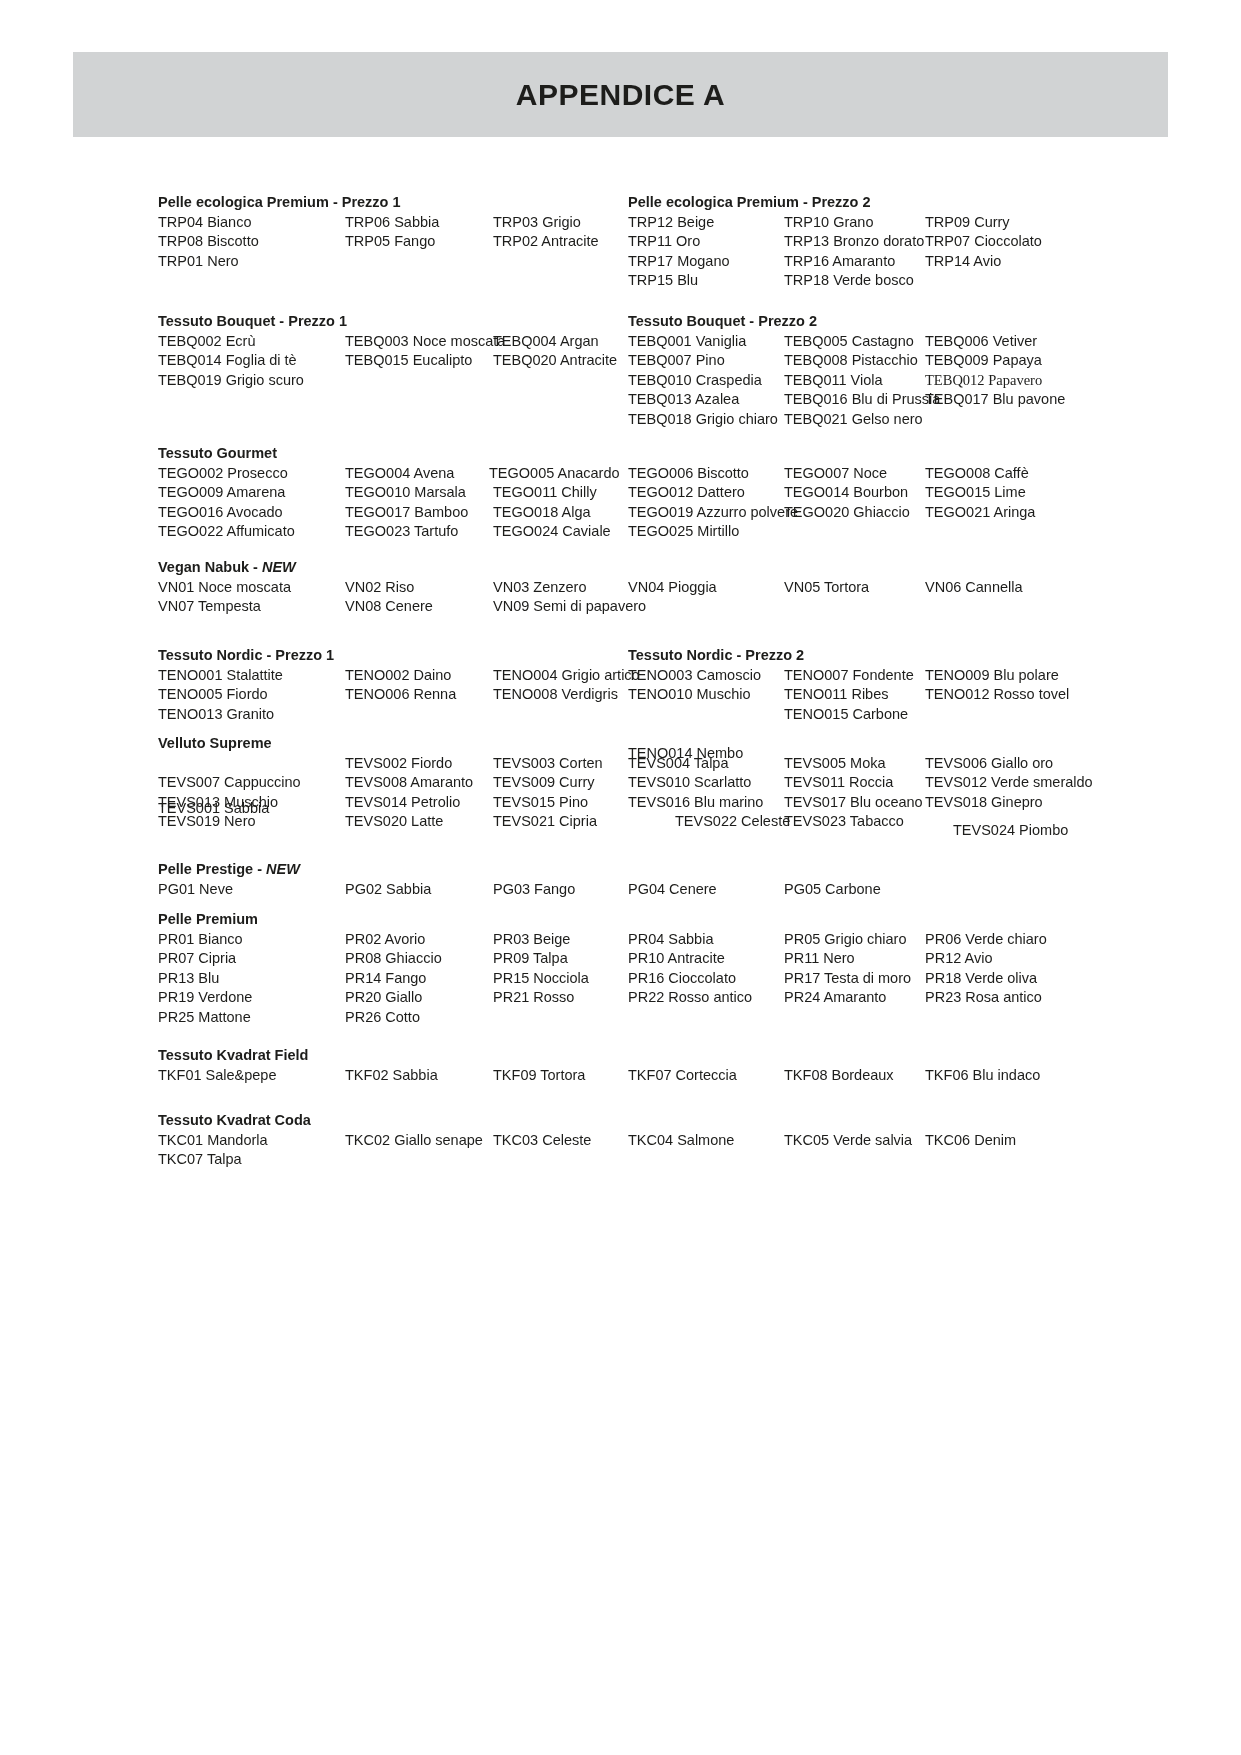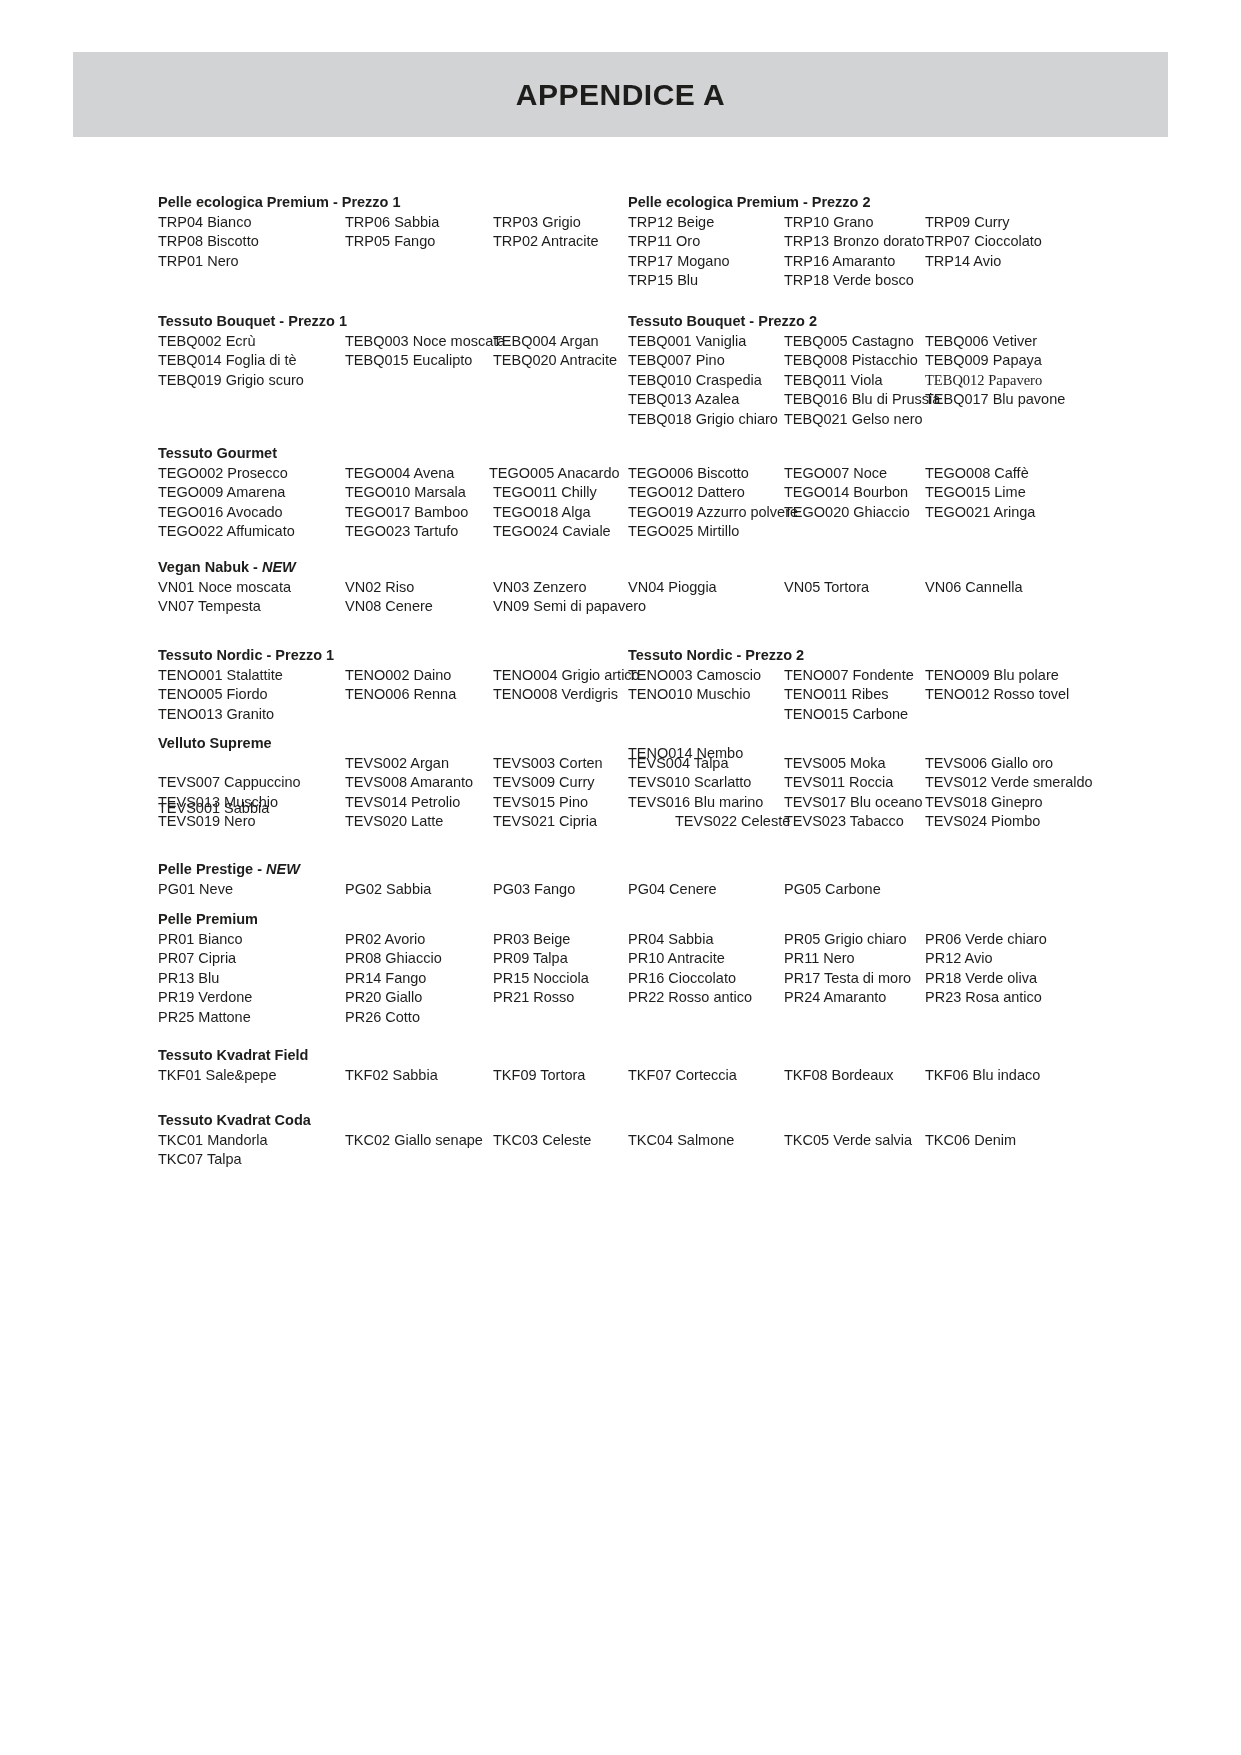--- a/index.html
+++ b/index.html
@@ -227,21 +227,21 @@
           </div>
         </div>
       </div>
       <div class="section" style="top: 734px;">
         <div class="block" style="left: 0px;">
           <div class="row header">
             <span class="cell" style="left: 0px;">Velluto Supreme</span>
           </div>
           <div class="row">
             <span class="cell" style="left: 0px; margin-top: 45px;">TEVS001 Sabbia</span>
-            <span class="cell" style="left: 187px;">TEVS002 Argan</span>
+            <span class="cell" style="left: 187px;">TEVS002 Fiordo</span>
             <span class="cell" style="left: 335px;">TEVS003 Corten</span>
             <span class="cell" style="left: 470px;">TEVS004 Talpa</span>
             <span class="cell" style="left: 626px;">TEVS005 Moka</span>
             <span class="cell" style="left: 767px;">TEVS006 Giallo oro</span>
           </div>
           <div class="row">
             <span class="cell" style="left: 0px;">TEVS007 Cappuccino</span>
             <span class="cell" style="left: 187px;">TEVS008 Amaranto</span>
             <span class="cell" style="left: 335px;">TEVS009 Curry</span>
             <span class="cell" style="left: 470px;">TEVS010 Scarlatto</span>
@@ -255,21 +255,21 @@
             <span class="cell" style="left: 470px;">TEVS016 Blu marino</span>
             <span class="cell" style="left: 626px;">TEVS017 Blu oceano</span>
             <span class="cell" style="left: 767px;">TEVS018 Ginepro</span>
           </div>
           <div class="row">
             <span class="cell" style="left: 0px;">TEVS019 Nero</span>
             <span class="cell" style="left: 187px;">TEVS020 Latte</span>
             <span class="cell" style="left: 335px;">TEVS021 Cipria</span>
             <span class="cell" style="left: 470px; margin-left: 47px;">TEVS022 Celeste</span>
             <span class="cell" style="left: 626px;">TEVS023 Tabacco</span>
-            <span class="cell" style="left: 767px;">TEVS024 Piombo</span>
+            <span class="cell" style="left: 795px; margin-top: 9px;">TEVS024 Piombo</span>
           </div>
         </div>
       </div>
       <div class="section" style="top: 860px;">
         <div class="block" style="left: 0px;">
           <div class="row header">
             <span class="cell" style="left: 0px;">Pelle Prestige - <i>NEW</i></span>
           </div>
           <div class="row">
             <span class="cell" style="left: 0px;">PG01 Neve</span>

